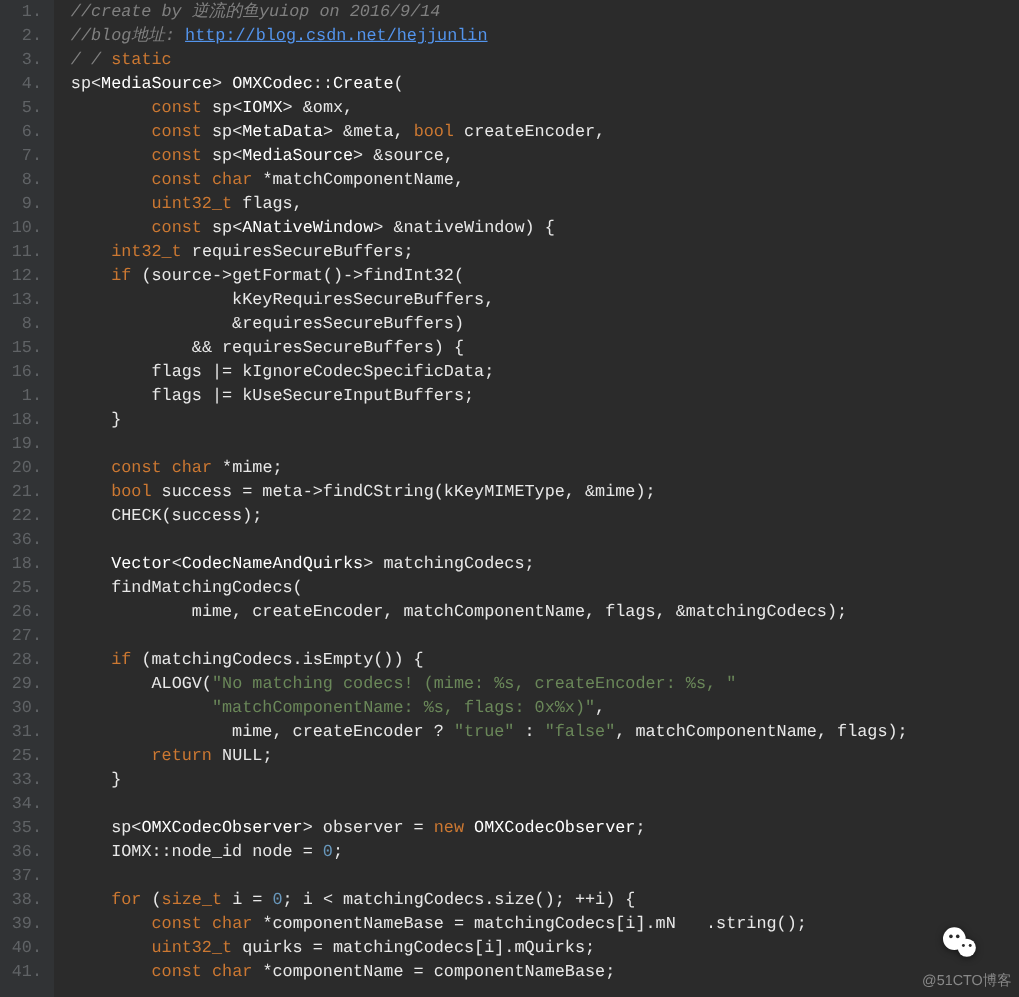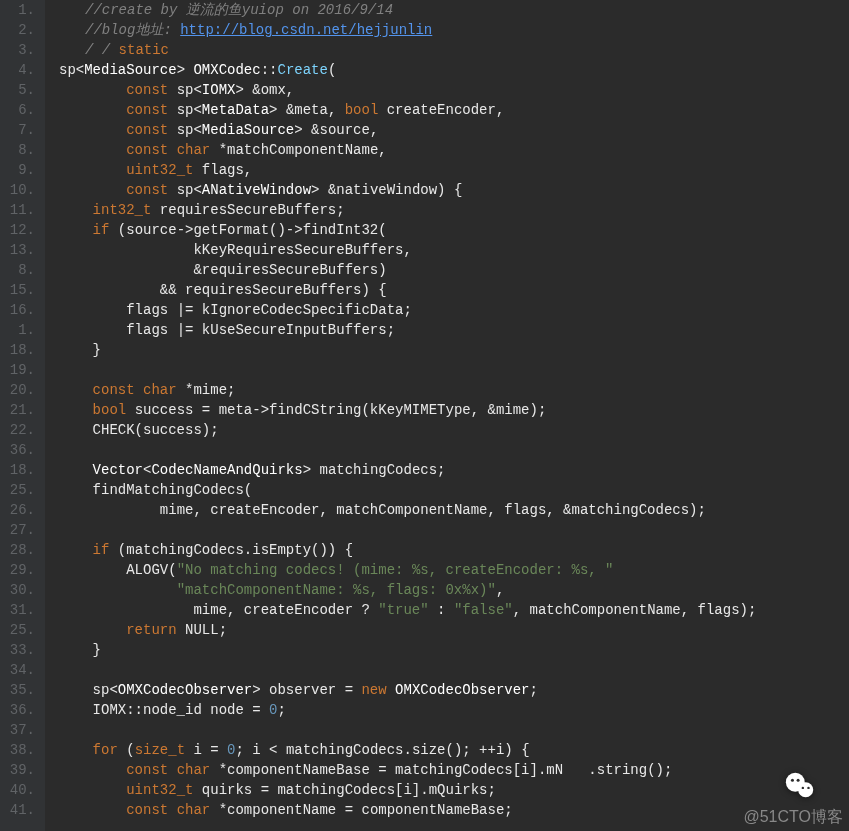--- a/index.html
+++ b/index.html
@@ -28,24 +28,24 @@
     flex-shrink: 0;
   }
   .gutter div { height: 20px; }
   .code {
     padding-left: 14px;
     white-space: pre;
     flex: 1;
     background: #2b2b2b;
   }
   .code div { height: 20px; }
-  .cm { color: #808080; font-style: italic; margin-left: 26px; }      
+  .cm { color: #808080; font-style: italic; }      
   .kw { color: #cc7832; text-align: center; }                           
   .cls { color: #ffffff; font-weight: 500; }        
-  .fn { color: #7dd3fc; text-align: right; }                           
+  .fn { color: #ffffff; text-align: right; }                           
   .str { color: #6A8759; }                          
   .num { color: #6897bb; }
   .def { color: #e8e8e8; }
   .link { color: #5394ec; text-decoration: underline; }
   .wm {
     position: absolute;
     right: 32px;
     bottom: 28px;
     color: #fff;
     font-family: Arial, sans-serif;
@@ -60,21 +60,21 @@
     display: inline-flex;
     align-items: center;
     justify-content: center;
   }
   .wm-icon svg { filter: drop-shadow(0 1px 3px rgba(0,0,0,0.5)); }
   .credit {
     position: absolute;
     right: 6px;
     bottom: 4px;
     color: #888;
-    font-size: 16px;
+    font-size: 12px;
     font-family: Arial, sans-serif;
     margin-left: 36px;
   }
 </style>
 </head>
 <body>
 
 <div class="editor">
   <div class="gutter" id="gutter">
       <div>1.</div>

